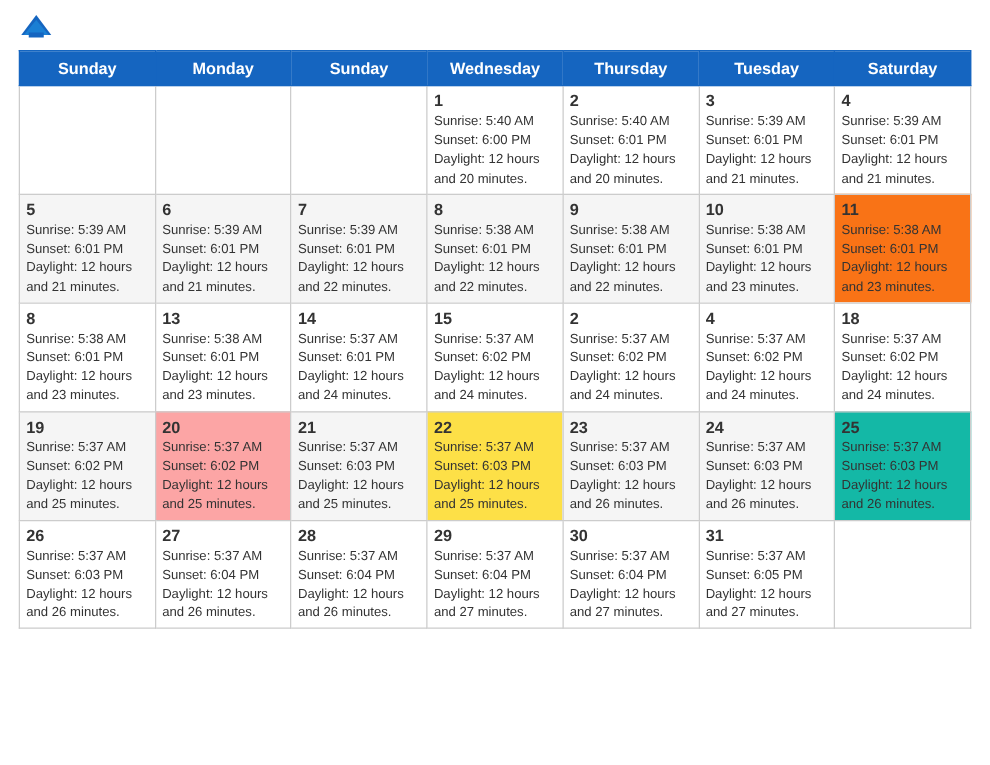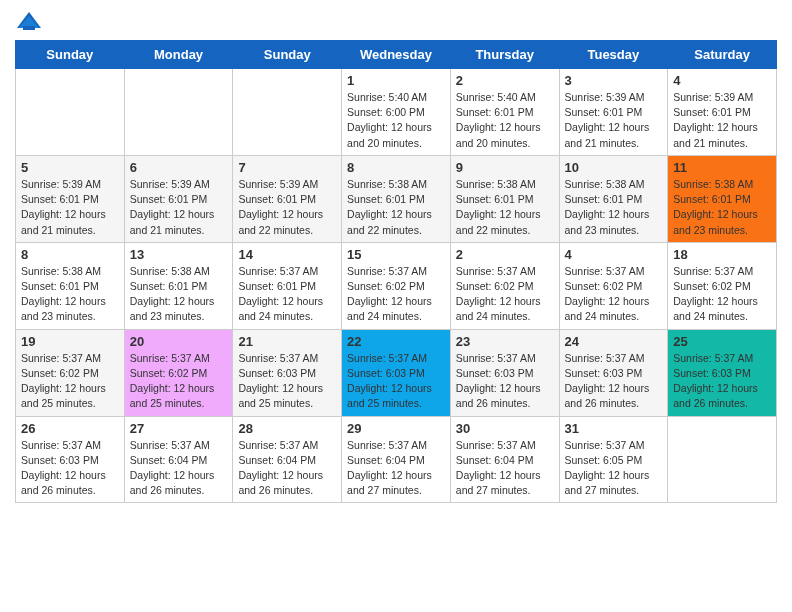--- a/index.html
+++ b/index.html
@@ -261,35 +261,35 @@
           </td>
         </tr>
         <tr>
           <td style="background: rgb(245, 245, 245);">
             <div class="day-num">19</div>
             <div class="day-info" style="white-space: pre-line;">Sunrise: 5:37 AM
 Sunset: 6:02 PM
 Daylight: 12 hours
 and 25 minutes.</div>
           </td>
-          <td style="background: #f0abfc;">
+          <td style="background: #fca5a5;">
             <div class="day-num">20</div>
             <div class="day-info" style="white-space: pre-line;">Sunrise: 5:37 AM
 Sunset: 6:02 PM
 Daylight: 12 hours
 and 25 minutes.</div>
           </td>
           <td style="background: rgb(245, 245, 245);">
             <div class="day-num">21</div>
             <div class="day-info" style="white-space: pre-line;">Sunrise: 5:37 AM
 Sunset: 6:03 PM
 Daylight: 12 hours
 and 25 minutes.</div>
           </td>
-          <td style="background: #0ea5e9;">
+          <td style="background: #fde047;">
             <div class="day-num">22</div>
             <div class="day-info" style="white-space: pre-line;">Sunrise: 5:37 AM
 Sunset: 6:03 PM
 Daylight: 12 hours
 and 25 minutes.</div>
           </td>
           <td style="background: rgb(245, 245, 245); margin-left: 36px;">
             <div class="day-num">23</div>
             <div class="day-info" style="white-space: pre-line;">Sunrise: 5:37 AM
 Sunset: 6:03 PM

